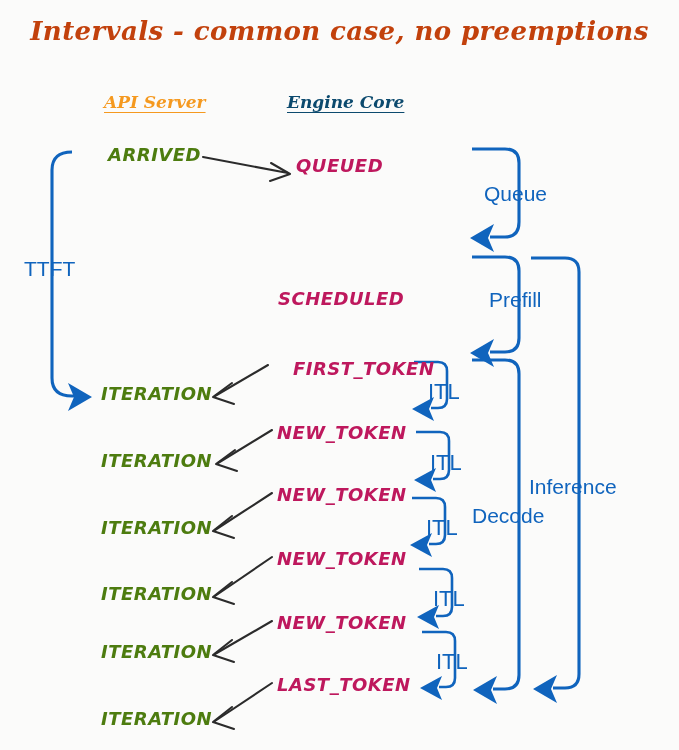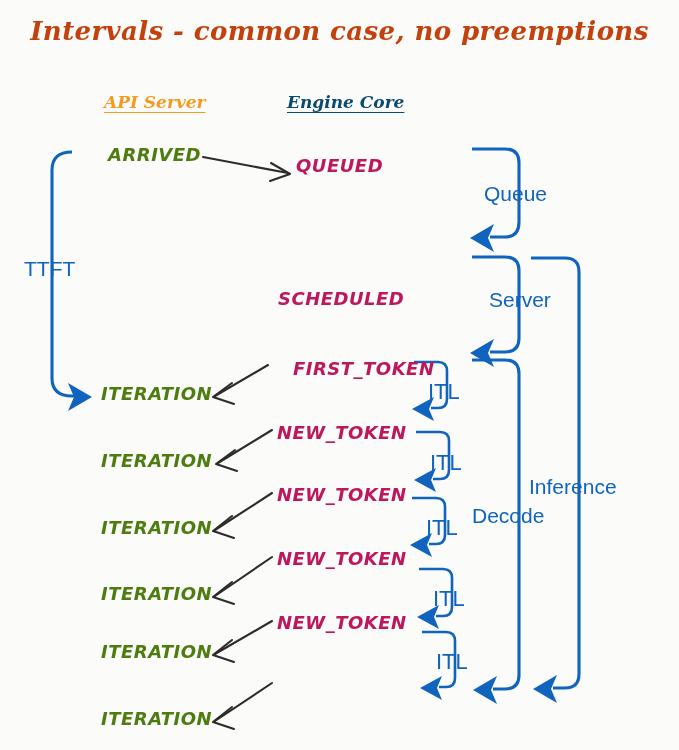--- a/index.html
+++ b/index.html
@@ -180,24 +180,25 @@
   <div class="state api" style="left:101px; top:641px;">ITERATION</div>
   <div class="state api" style="left:101px; top:708px;">ITERATION</div>
 
   <div class="state engine" style="left:296px; top:155px;">QUEUED</div>
   <div class="state engine" style="left:278px; top:255px;margin-top:33px;">SCHEDULED</div>
   <div class="state engine" style="left:272px; top:358px;margin-left:21px;">FIRST_TOKEN</div>
   <div class="state engine" style="left:277px; top:422px;">NEW_TOKEN</div>
   <div class="state engine" style="left:277px; top:484px;">NEW_TOKEN</div>
   <div class="state engine" style="left:277px; top:548px;">NEW_TOKEN</div>
   <div class="state engine" style="left:277px; top:612px;">NEW_TOKEN</div>
+  <div class="state engine" style="left:277px; top:674px;">LAST_TOKEN</div>
 
   <div class="blue-label" style="left:24px; top:257px;">TTFT</div>
   <div class="blue-label" style="left:484px; top:182px;">Queue</div>
-  <div class="blue-label" style="left:489px; top:288px;">Server</div>
+  <div class="blue-label" style="left:489px; top:288px;">Prefill</div>
   <div class="blue-label" style="left:472px; top:504px;">Decode</div>
   <div class="blue-label" style="left:529px; top:475px;">Inference</div>
 
   <div class="blue-label small" style="left:428px; top:379px;">ITL</div>
   <div class="blue-label small" style="left:430px; top:450px;">ITL</div>
   <div class="blue-label small" style="left:426px; top:515px;">ITL</div>
   <div class="blue-label small" style="left:433px; top:586px;">ITL</div>
   <div class="blue-label small" style="left:436px; top:649px;">ITL</div>
 
 </div>

